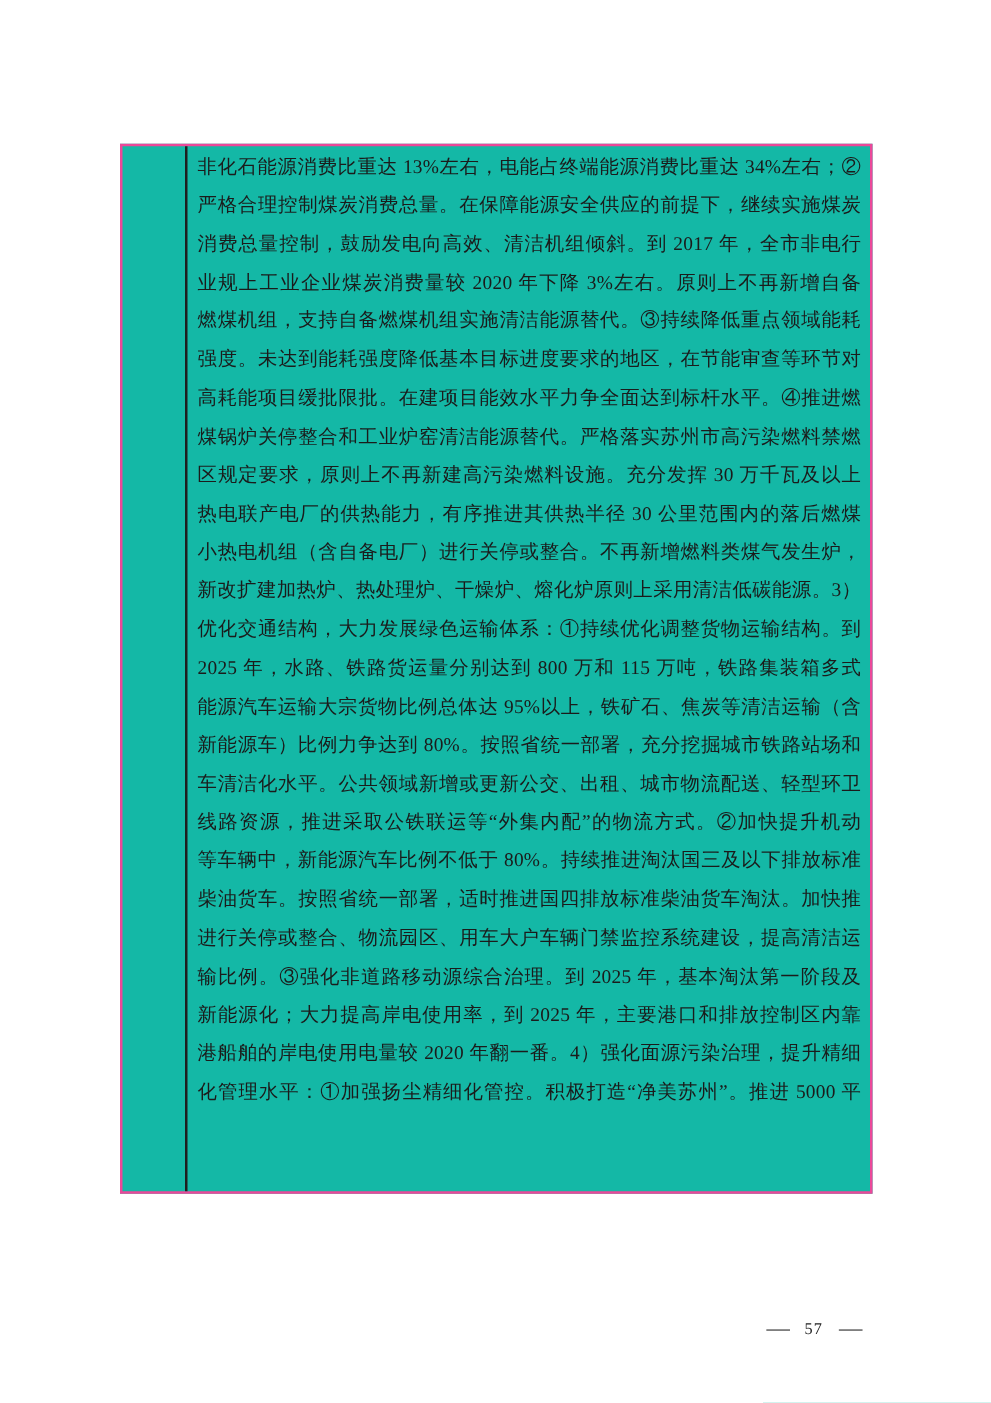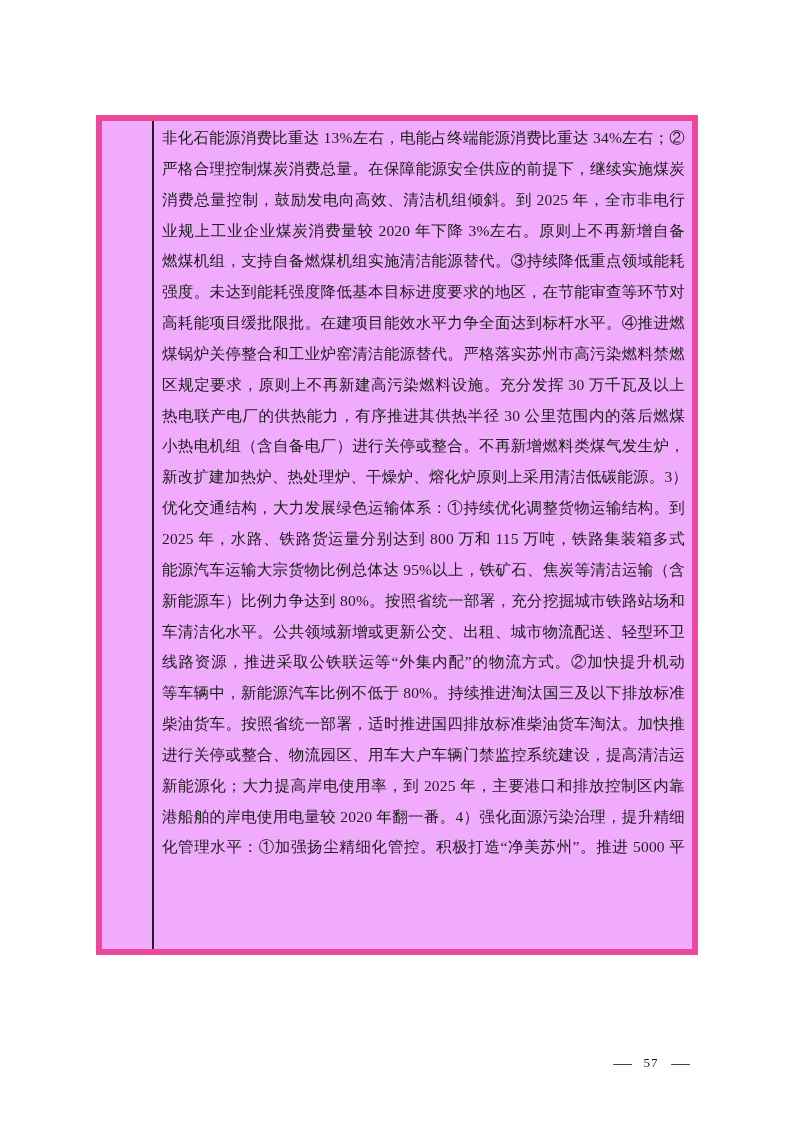--- a/index.html
+++ b/index.html
@@ -16,23 +16,23 @@
     left: 0; top: 0;
     width: 793px; height: 1122px;
     background: #ffffff;
   }
   .doc-table {
     position: absolute;
     left: 96px;
     top: 115px;
     width: 602px;
     height: 840px;
-    border: 6px solid #ec4899;
+    border: 2px solid #ec4899;
     display: flex;
-    background: #f0abfc;
+    background: #14b8a6;
   }
   .cell-left {
     width: 52px;
     flex: 0 0 52px;
     border-right: 2px solid #1f1f1f;
   }
   .cell-body {
     flex: 1 1 auto;
     padding: 2px 7px 0 8px;
     overflow: hidden;
@@ -74,39 +74,40 @@
 </head>
 <body>
 
 <div class="page">
   <div class="doc-table">
     <div class="cell-left"></div>
     <div class="cell-body">
 
     <div class="line">非化石能源消费比重达 13%左右，电能占终端能源消费比重达 34%左右；②</div>
         <div class="line">严格合理控制煤炭消费总量。在保障能源安全供应的前提下，继续实施煤炭</div>
-        <div class="line">消费总量控制，鼓励发电向高效、清洁机组倾斜。到 2025 年，全市非电行</div>
+        <div class="line">消费总量控制，鼓励发电向高效、清洁机组倾斜。到 2017 年，全市非电行</div>
         <div class="line">业规上工业企业煤炭消费量较 2020 年下降 3%左右。原则上不再新增自备</div>
         <div class="line">燃煤机组，支持自备燃煤机组实施清洁能源替代。③持续降低重点领域能耗</div>
         <div class="line">强度。未达到能耗强度降低基本目标进度要求的地区，在节能审查等环节对</div>
         <div class="line">高耗能项目缓批限批。在建项目能效水平力争全面达到标杆水平。④推进燃</div>
         <div class="line">煤锅炉关停整合和工业炉窑清洁能源替代。严格落实苏州市高污染燃料禁燃</div>
         <div class="line">区规定要求，原则上不再新建高污染燃料设施。充分发挥 30 万千瓦及以上</div>
         <div class="line">热电联产电厂的供热能力，有序推进其供热半径 30 公里范围内的落后燃煤</div>
         <div class="line">小热电机组（含自备电厂）进行关停或整合。不再新增燃料类煤气发生炉，</div>
         <div class="line">新改扩建加热炉、热处理炉、干燥炉、熔化炉原则上采用清洁低碳能源。3）</div>
         <div class="line">优化交通结构，大力发展绿色运输体系：①持续优化调整货物运输结构。到</div>
         <div class="line">2025 年，水路、铁路货运量分别达到 800 万和 115 万吨，铁路集装箱多式</div>
         <div class="line">能源汽车运输大宗货物比例总体达 95%以上，铁矿石、焦炭等清洁运输（含</div>
         <div class="line">新能源车）比例力争达到 80%。按照省统一部署，充分挖掘城市铁路站场和</div>
         <div class="line">车清洁化水平。公共领域新增或更新公交、出租、城市物流配送、轻型环卫</div>
         <div class="line">线路资源，推进采取公铁联运等“外集内配”的物流方式。②加快提升机动</div>
         <div class="line">等车辆中，新能源汽车比例不低于 80%。持续推进淘汰国三及以下排放标准</div>
         <div class="line">柴油货车。按照省统一部署，适时推进国四排放标准柴油货车淘汰。加快推</div>
         <div class="line">进行关停或整合、物流园区、用车大户车辆门禁监控系统建设，提高清洁运</div>
+        <div class="line">输比例。③强化非道路移动源综合治理。到 2025 年，基本淘汰第一阶段及</div>
         <div class="line">新能源化；大力提高岸电使用率，到 2025 年，主要港口和排放控制区内靠</div>
         <div class="line">港船舶的岸电使用电量较 2020 年翻一番。4）强化面源污染治理，提升精细</div>
         <div class="line">化管理水平：①加强扬尘精细化管控。积极打造“净美苏州”。推进 5000 平</div>
       </div>
   </div>
   <div class="footer">
     <span class="dash">—</span>
     <span class="pagenum">57</span>
     <span class="dash">—</span>
   </div>

